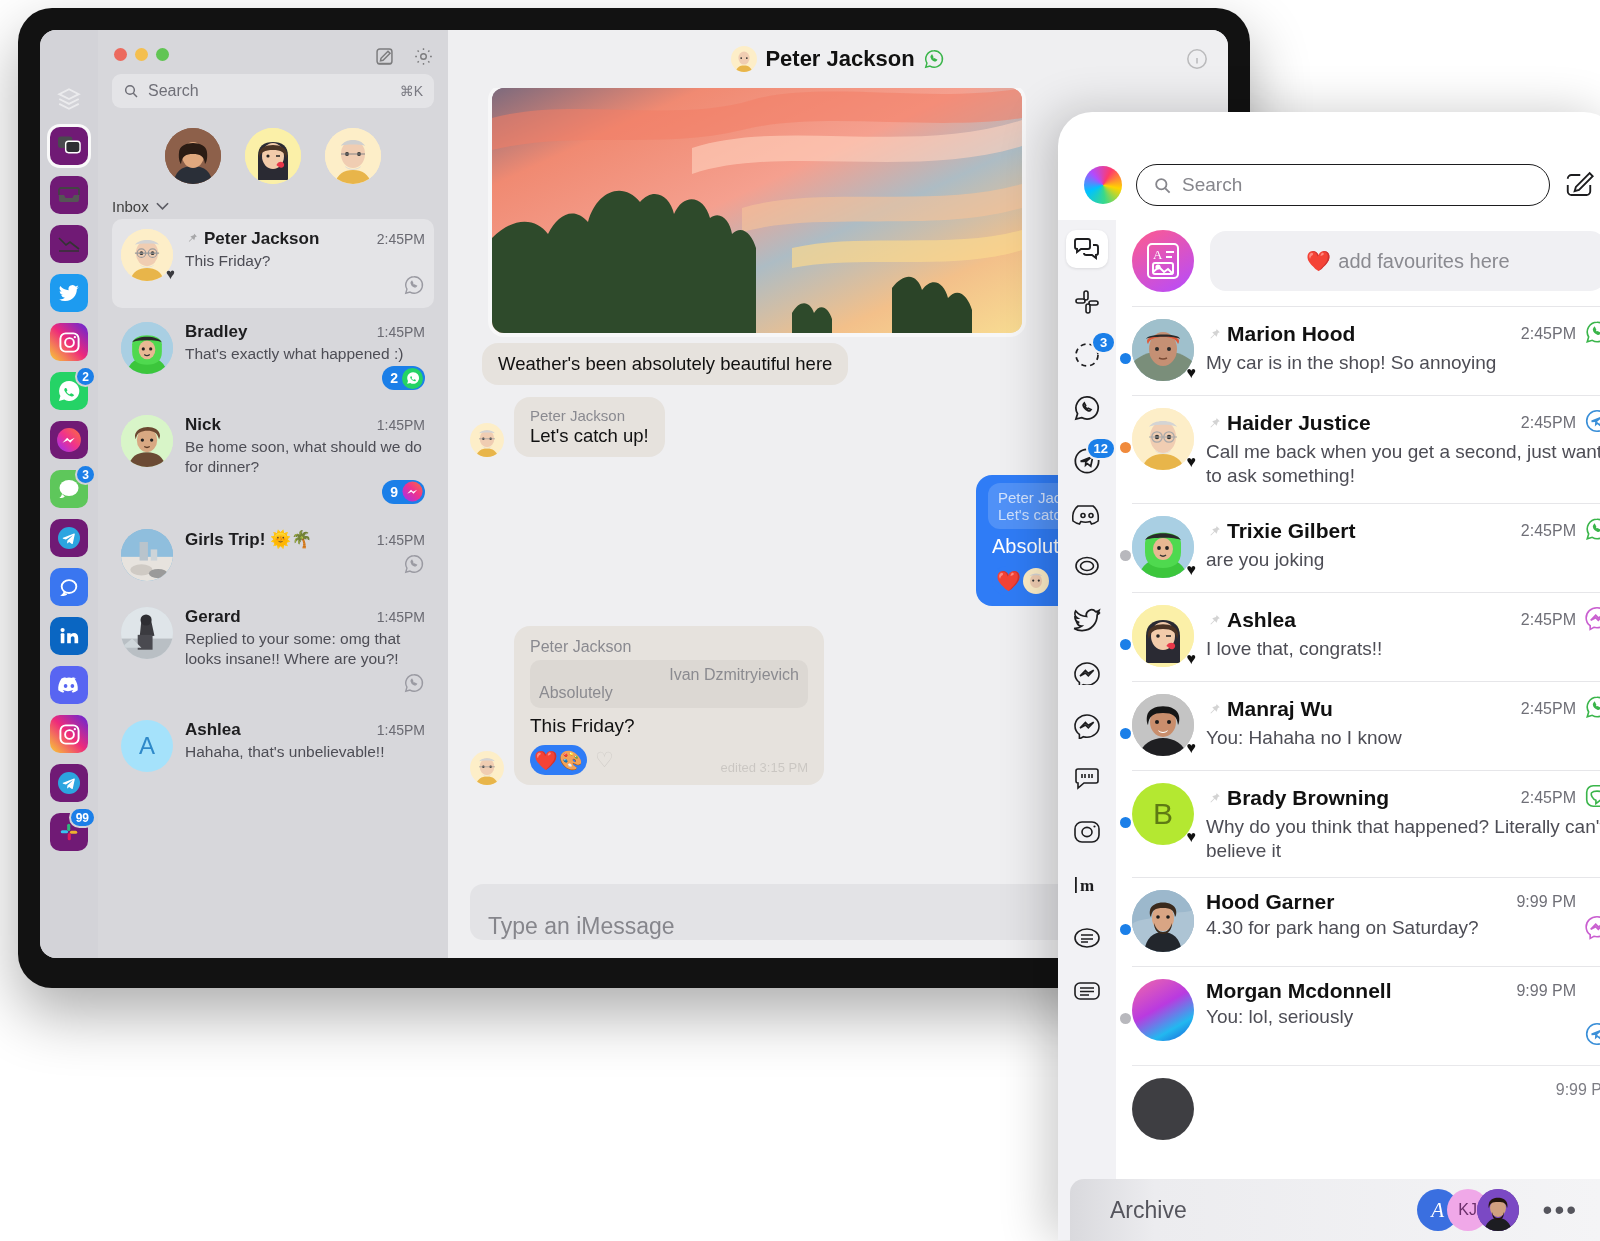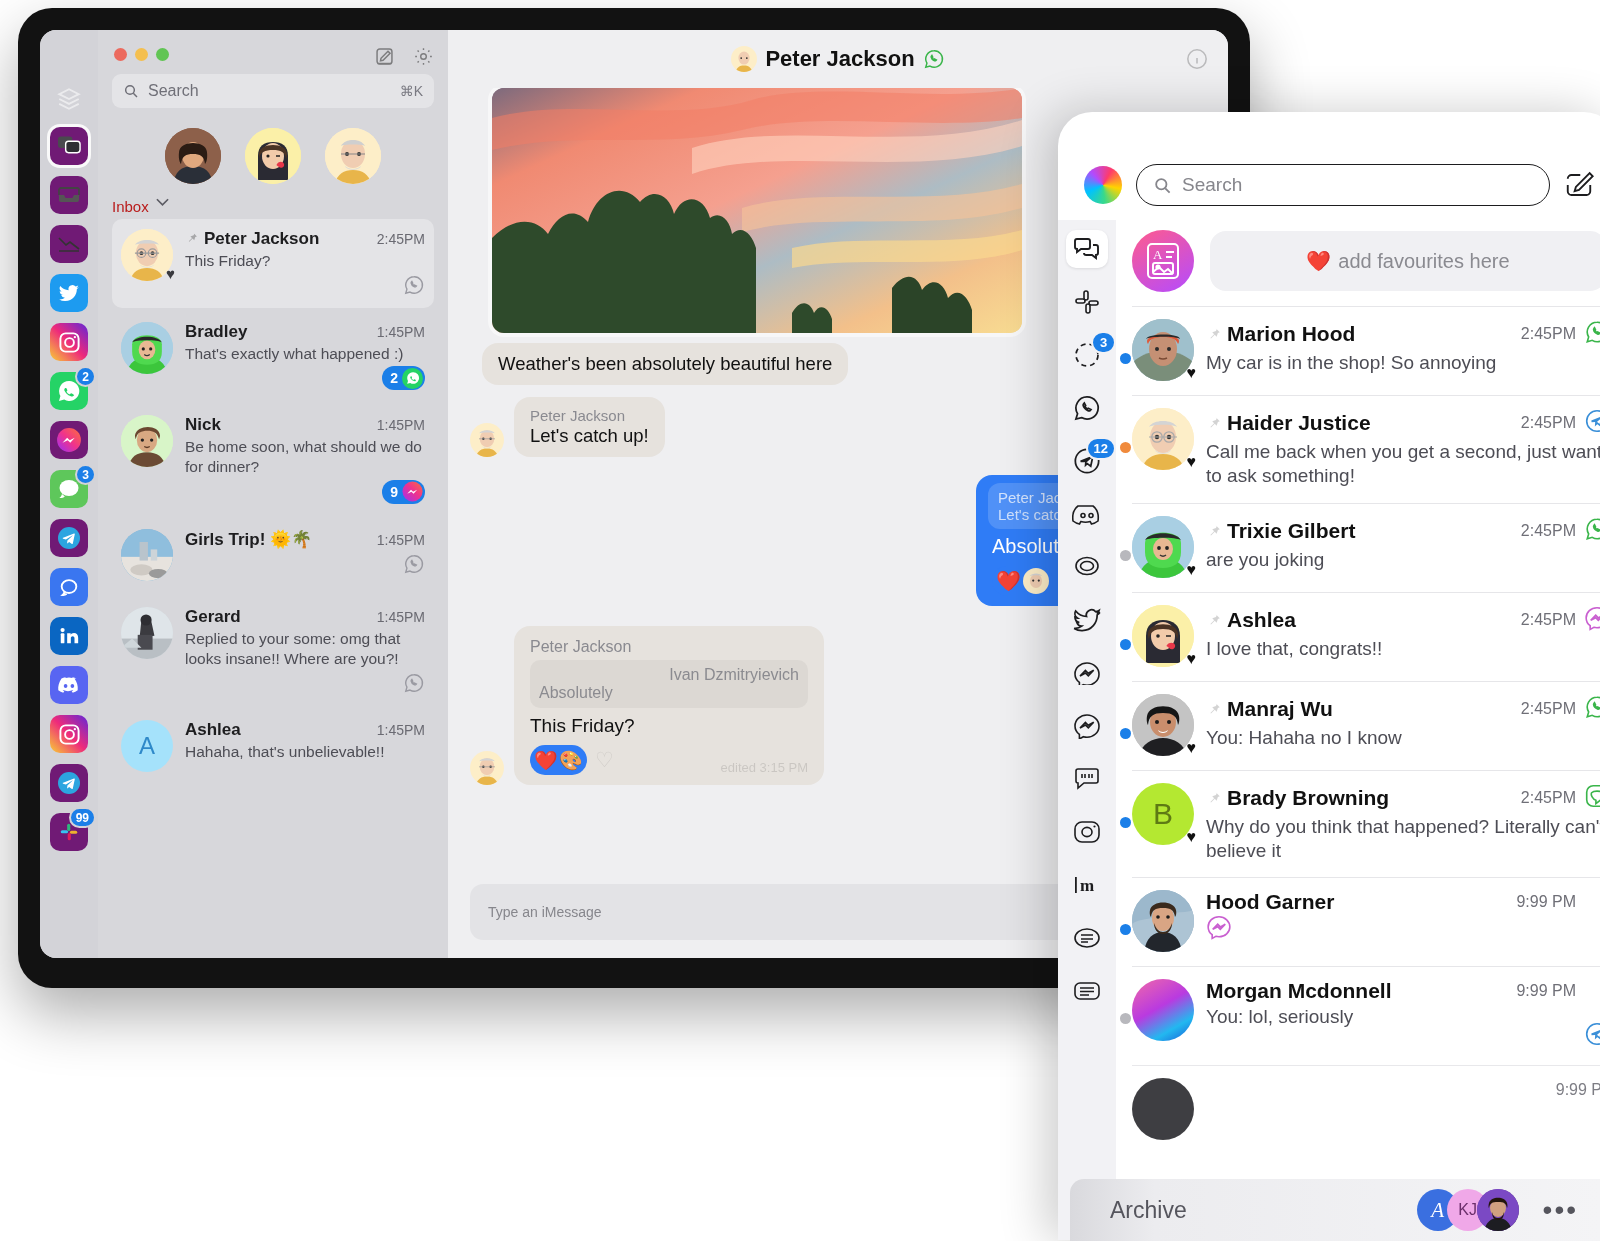--- a/index.html
+++ b/index.html
@@ -58,21 +58,21 @@
     margin-top:44px; height:34px; border-radius:9px;
     background:rgba(255,255,255,.34);
     display:flex; align-items:center; padding:0 11px; gap:9px;
   }
   .search .ph { flex:1; color:#6f6f77; font-size:16px; }
   .search .kbd { color:#7a7a82; font-size:14px; }
 
   .stories { display:flex; justify-content:center; gap:24px; margin-top:20px; }
   .story { width:56px; height:56px; border-radius:50%; overflow:hidden; }
 
-  .inbox-row { margin-top:14px; color:#b91c1c; font-size:15px; display:flex; gap:7px; align-items:flex-start; }
+  .inbox-row { margin-top:14px; color:#404040; font-size:15px; display:flex; gap:7px; align-items:center; }
 
   .conv {
     display:flex; gap:12px; padding:10px 9px 12px 9px; border-radius:10px;
     margin-top:4px; position:relative;
   }
   .conv.active { background:rgba(255,255,255,.33); }
   .conv-av { width:52px; height:52px; border-radius:50%; flex:0 0 52px; position:relative; overflow:visible;}
   .conv-av .circ { width:52px; height:52px; border-radius:50%; overflow:hidden; }
   .conv-body { flex:1; min-width:0; }
   .conv-top { display:flex; align-items:baseline; }
@@ -104,21 +104,21 @@
   .q-box .qt { font-size:15px; color:rgba(255,255,255,.72); }
   .reacts { display:flex; gap:0; align-items:center; margin-top:8px; }
   .rpill { display:flex; align-items:center; background:#2f7cf6; border-radius:15px; height:30px; padding:0 4px; gap:2px; }
   .rpill .av { width:26px; height:26px; border-radius:50%; overflow:hidden; }
   .ghost-heart { width:34px; height:30px; display:flex; align-items:center; justify-content:center; color:rgba(0,0,0,.10); font-size:21px; }
   .reply-card { background:#e6e2dd; border-radius:16px; padding:12px 16px 10px; width:310px; }
   .reply-inner { background:rgba(0,0,0,.045); border-radius:10px; padding:6px 9px; margin-bottom:7px; }
   .reply-inner .n { font-size:16px; color:#8b8b90;text-align:right; }
   .reply-inner .t { font-size:16px; color:#8b8b90; }
   .edited { font-size:13px; color:rgba(0,0,0,.12); margin-left:auto; align-self:flex-end; }
-  .composer { height:56px; margin:0 22px 18px; background:#e3e3e6; border-radius:13px; display:flex; align-items:center; padding:0 18px; color:#86868c; font-size:14px; }
+  .composer { height:56px; margin:0 22px 18px; background:#e3e3e6; border-radius:13px; display:flex; align-items:flex-end; padding:0 18px; color:#86868c; font-size:23px; }
 
   
   .phone {
     position:absolute; left:1058px; top:112px; width:560px; height:1128px;
     background:#ffffff; border-radius:34px 34px 0 0;
     box-shadow:-12px 0 48px rgba(0,0,0,.20);
     overflow:hidden; display:flex; flex-direction:column;
   }
   .ph-head { display:flex; align-items:center; gap:14px; padding:52px 16px 14px 26px; }
   .ph-avatar { width:38px; height:38px; border-radius:50%; flex:0 0 38px;
@@ -1003,20 +1003,21 @@
                 </svg>
             </div>
           </div>
           <div class="pbody">
             <div class="ptop">
               <div class="pname">Hood Garner</div>
               <div class="ptime">9:99 PM</div>
               <span class="psvc"></span>
             </div>
             <div class="ptop" style="align-items:flex-start">
+              <div class="ppre" style="flex:1">4.30 for park hang on Saturday?</div>
               <span class="psvc"><svg width="26" height="26" viewBox="0 0 24 24" fill="none" stroke="#c95fd0" stroke-width="1.5">
                     <path d="M12 2.5C6.4 2.5 2 6.7 2 11.9c0 2.9 1.4 5.5 3.7 7.2v3.4l3.4-1.9c.9.3 1.9.4 2.9.4 5.6 0 10-4.2 10-9.1S17.6 2.5 12 2.5z"></path>
                     <path d="M6.2 14.2l4.6-4.8 2.4 2.5 4.6-2.5-4.6 4.8-2.4-2.5-4.6 2.5z"></path>
                   </svg></span>
             </div>
           </div>
         </div>
 
         <div class="prow">
           <span class="pdot" style="background:#b8b8bd"></span>

